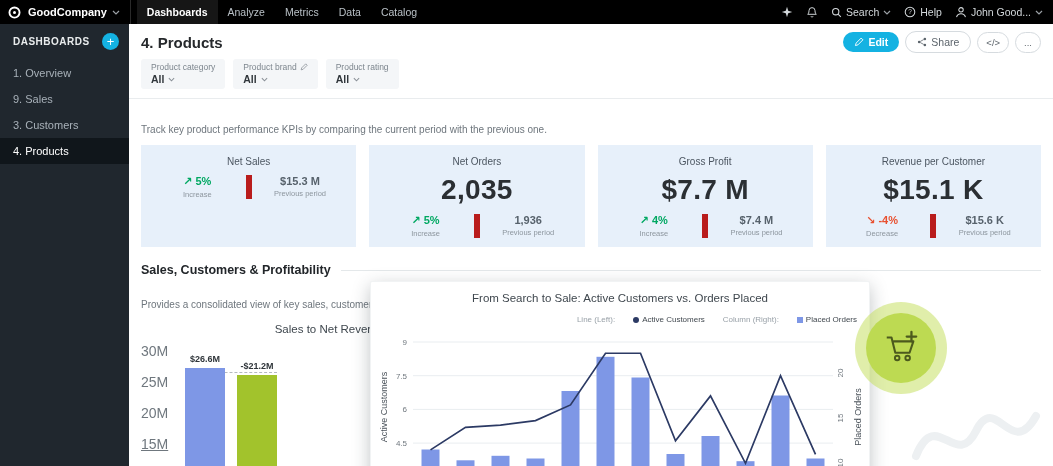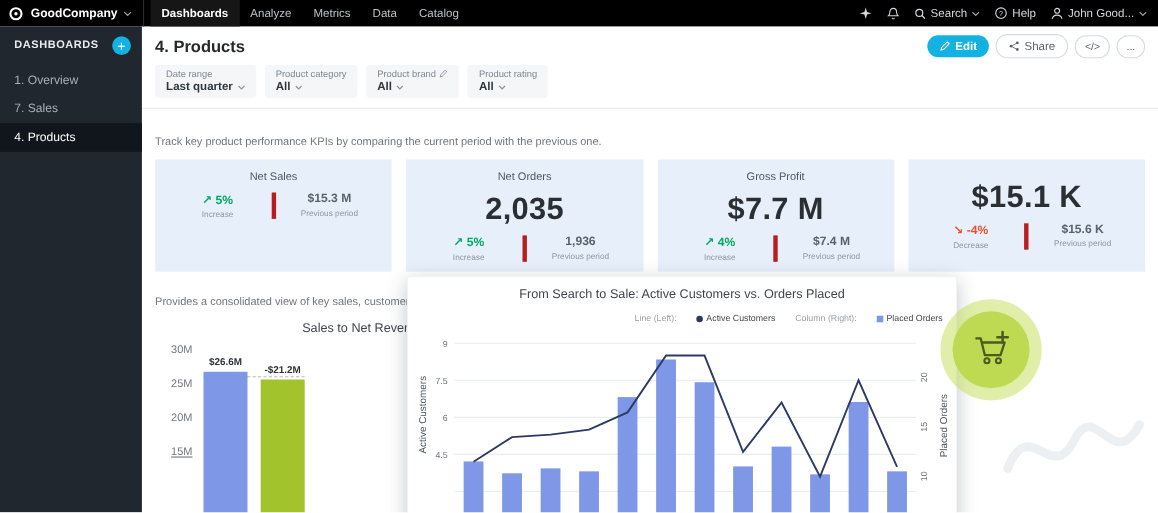--- a/index.html
+++ b/index.html
@@ -56,34 +56,34 @@
   .section-rule { flex:1; border-top:1px solid #e4e8ea; }
   .section-sub { font-size:10px; color:#6e767d; margin-top:15px; }
 
   
   .kpi-grid { display:grid; grid-template-columns:repeat(4,1fr); gap:13px; margin-top:10px; }
   .kpi-card { background:#e7f0fa; text-align:center; padding:11px 8px 9px 8px; cursor:pointer; }
   .kpi-title { font-size:10px; color:#4c5661; }
   .kpi-value { font-size:28px; font-weight:600; color:#2b2f33; margin-top:7px; letter-spacing:0.3px; }
   .kpi-foot { display:flex; margin-top:8px; }
   .kpi-half { flex:1; }
-  .kpi-half + .kpi-half { border-left:4px solid #b91c1c; }
+  .kpi-half + .kpi-half { border-left:6px solid #b91c1c; }
   .kpi-change { font-size:11px; font-weight:bold; }
   .kpi-change.up { color:#00a862; }
   .kpi-change.down { color:#e8502f; }
   .kpi-prev { font-size:11px; font-weight:bold; color:#57626c; }
   .kpi-foot-label { font-size:7.5px; color:#8d969e; margin-top:2px; }
 
   
   .charts-row { position:relative; margin-top:4px; height:200px; }
   .charts-sub { position:absolute; top:3px; left:0; z-index:0; }
 
   .chart-left { position:absolute; left:0; top:6px; width:440px; height:200px; z-index:1; }
   .cl-title { position:absolute; top:36px; left:0; width:100%; text-align:center; font-size:11.5px; color:#3f474e; }
-  .cl-tick { position:absolute; left:0; width:34px; text-align:right; font-size:10px; color:#6f777e; }
+  .cl-tick { position:absolute; left:0; width:34px; font-size:14px; color:#6f777e; }
   .cl-bar { position:absolute; width:40px; height:220px; cursor:pointer; }
   .cl-bar-label { position:absolute; width:60px; text-align:center; font-size:9px; font-weight:bold; color:#2f353a; }
   .cl-dash { position:absolute; left:44px; top:85px; width:92px; border-top:1px dashed #b4bac0; }
 
   .chart-right { position:absolute; left:229px; top:0; width:500px; height:240px; background:#fff;
                  border:1px solid #f1f3f4; border-radius:2px; box-shadow:0 5px 18px rgba(35,45,55,0.28);
                  z-index:2; overflow:hidden; }
   .cr-title { position:absolute; top:10px; left:0; width:100%; text-align:center; font-size:11.5px; color:#3f474e; z-index:2; }
   .cr-legend { position:absolute; top:33px; left:0; right:12px; display:flex; justify-content:flex-end;
                align-items:center; gap:18px; font-size:8px; z-index:2; }
@@ -168,21 +168,22 @@
       </span>
     </div>
   </div>
 
   <div class="sidebar">
     <div class="sidebar-head">
       <span class="sidebar-title">DASHBOARDS</span>
       <button class="add-btn">+</button>
     </div>
     <div class="side-item">1. Overview</div>
-    <div class="side-item">7. Sales</div>
+    <div class="side-item">9. Sales</div>
+    <div class="side-item">3. Customers</div>
     <div class="side-item active">4. Products</div>
   </div>
 
   <div class="main">
 
     <div class="page-head">
       <span class="page-title">4. Products</span>
       <div class="head-actions">
         <button class="btn btn-edit">
           <svg width="10" height="10" viewBox="0 0 14 14">
@@ -204,31 +205,20 @@
         </button>
         <button class="btn btn-plain btn-sm">
           <span>...</span>
         </button>
       </div>
     </div>
 
     <div class="filterbar">
       <div class="fchip">
         <div class="flabel">
-            <span>Date range</span>
-          </div>
-        <div class="fvalue">
-            <span>Last quarter</span>
-          <svg class="chev" width="7" height="5" viewBox="0 0 8 5">
-            <path d="M1 1l3 3 3-3" stroke="#8a9198" stroke-width="1.2" fill="none"></path>
-            </svg>
-          </div>
-      </div>
-      <div class="fchip">
-        <div class="flabel">
             <span>Product category</span>
           </div>
         <div class="fvalue">
             <span>All</span>
           <svg class="chev" width="7" height="5" viewBox="0 0 8 5">
             <path d="M1 1l3 3 3-3" stroke="#8a9198" stroke-width="1.2" fill="none"></path>
             </svg>
           </div>
       </div>
       <div class="fchip">
@@ -298,34 +288,39 @@
               <div class="kpi-change up"><span>↗</span> <span>4%</span></div>
               <div class="kpi-foot-label">Increase</div>
             </div>
             <div class="kpi-half">
               <div class="kpi-prev">$7.4 M</div>
               <div class="kpi-foot-label">Previous period</div>
             </div>
           </div>
         </div>
         <div class="kpi-card">
+          <div class="kpi-title">Revenue per Customer</div>
           <div class="kpi-value">$15.1 K</div>
           <div class="kpi-foot">
             <div class="kpi-half">
               <div class="kpi-change down"><span>↘</span> <span>-4%</span></div>
               <div class="kpi-foot-label">Decrease</div>
             </div>
             <div class="kpi-half">
               <div class="kpi-prev">$15.6 K</div>
               <div class="kpi-foot-label">Previous period</div>
             </div>
           </div>
         </div>
       </div>
 
+      <div class="section-head" style="margin-top:16px;">
+        <span class="section-title">Sales, Customers &amp; Profitability</span>
+        <span class="section-rule"></span>
+      </div>
 
       <div class="charts-row">
         <div class="section-sub charts-sub">Provides a consolidated view of key sales, customer, and profitability</div>
 
         <div class="chart-left">
           <div class="cl-title">Sales to Net Revenue Breakdown</div>
           <div class="cl-dash"></div>
         <span class="cl-tick" style="top: 56px;">30M</span>
             <span class="cl-tick" style="top: 87px;">25M</span>
             <span class="cl-tick" style="top: 118px;">20M</span>

